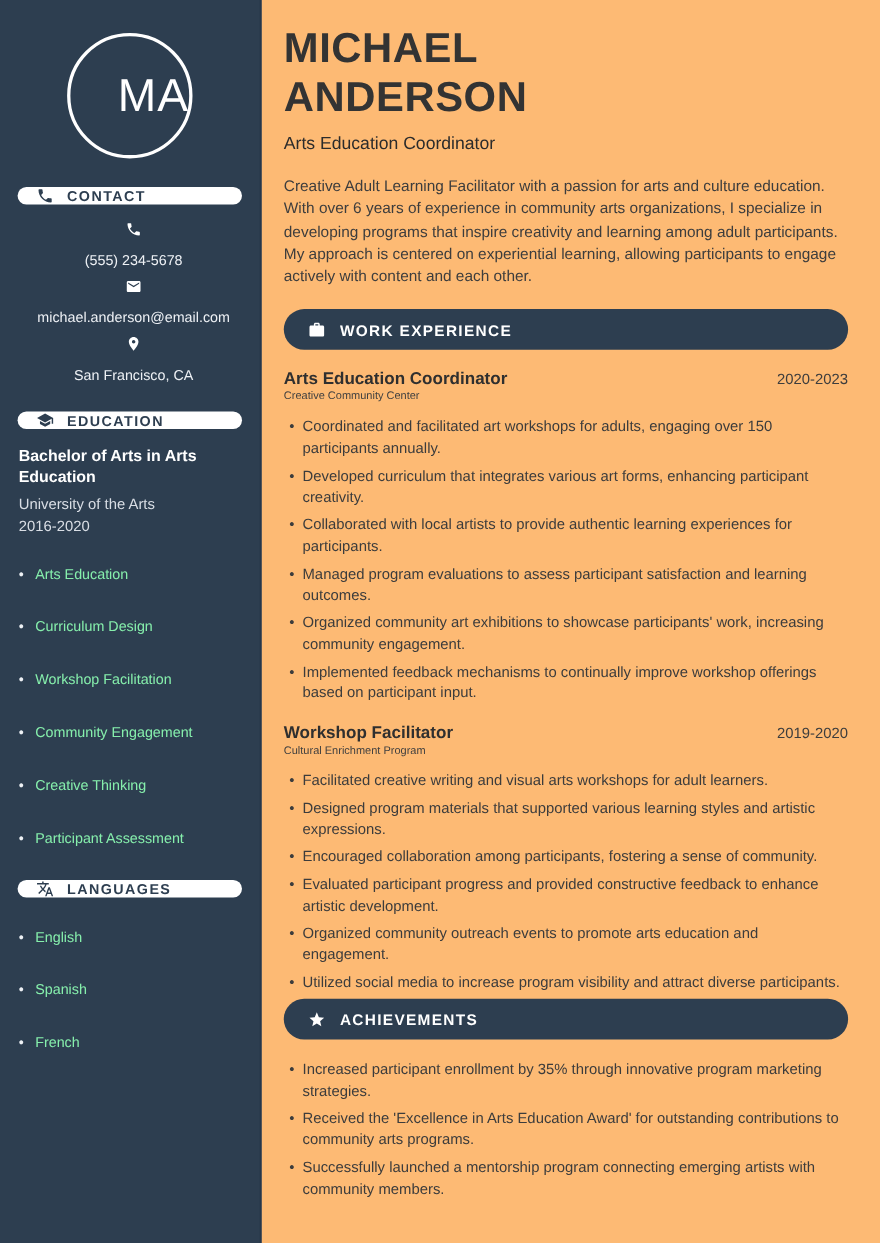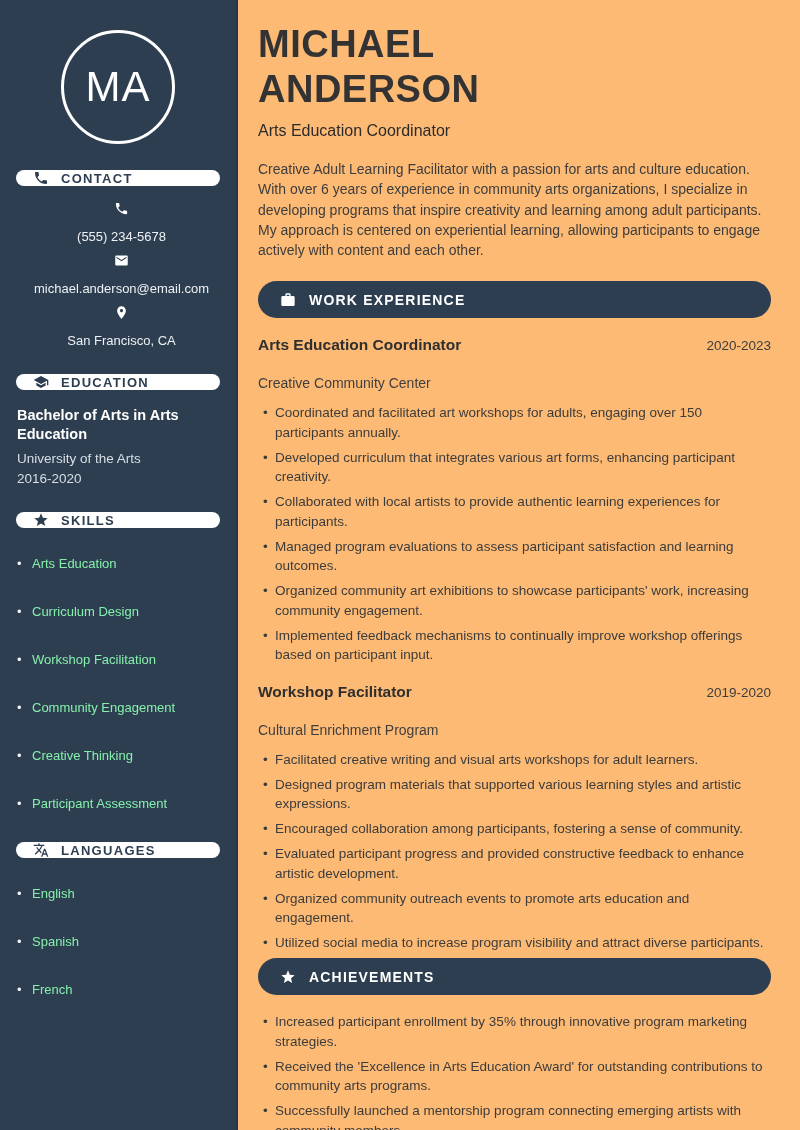--- a/index.html
+++ b/index.html
@@ -8,21 +8,21 @@
   .page { display:flex; width:800px; height:1130px; }
 
   
   .sidebar {
     width:238px; min-width:238px; height:100%;
     background:#2d3e50; color:#fff;
     border-right:2px solid #27374a;
   }
   .avatar {
     width:114px; height:114px; border:3px solid #fff; border-radius:50%;
-    margin:30px auto 0; display:flex; align-items:center; justify-content:center;
+    margin:30px auto 0; display:flex; align-items:center; justify-content:flex-end;
     font-size:42px; font-weight:500; color:#fff; letter-spacing:1px;
   }
   .side-pill {
     background:#ffffff; border-radius:17px; height:16px;
     margin:26px 16px 0 16px; padding:0 12px 0 17px;
     display:flex; align-items:center; gap:12px;
     color:#2d3e50; font-size:13px; font-weight:700; letter-spacing:1.3px;
   }
   .side-pill svg { width:16px; height:16px; fill:#2d3e50; flex:0 0 auto; }
   .contact-list { list-style:none; margin:15px 0 0 0; padding:0 10px 0 17px; }
@@ -47,21 +47,21 @@
     display:flex; align-items:center; gap:13px; padding:0 22px;
     color:#ffffff; font-size:14px; font-weight:700; letter-spacing:1.2px;
     margin-top:21px;
   }
   .section-pill svg { width:16px; height:16px; fill:#ffffff; flex:0 0 auto; }
   .section-pill.tight { margin-top:3px; }
   .job { margin-top:18px; }
   .job-head { display:flex; justify-content:space-between; align-items:baseline; }
   .job-title { font-size:15.5px; font-weight:700; color:#2f2f2f; }
   .job-dates { font-size:13.5px; color:#3d3d3d; font-weight:400; }
-  .company { font-size:14px; color:#3f3f3f; margin-top:21px; }
+  .company { font-size:10px; color:#3f3f3f; margin-top:1px; }
   ul.bullets { list-style:none; margin:12px 0 0 0; padding-left:17px; }
   ul.bullets li { position:relative; font-size:13.5px; line-height:19.5px; color:#3c3c3c; margin-bottom:5.5px; }
   ul.bullets li::before { content:"•"; position:absolute; left:-12px; color:#3c3c3c; }
   ul.bullets.ach { margin-top:17px; }
 </style>
 </head>
 <body>
 
 <div class="page">
 
@@ -103,26 +103,20 @@
           <path d="M12 3L1 9l11 6 9-4.91V17h2V9L12 3zM5 13.18v4L12 21l7-3.82v-4L12 17l-7-3.82z"></path>
         </svg>
       <span>EDUCATION</span>
     </div>
     <div class="edu-block">
       <div class="edu-degree">Bachelor of Arts in Arts Education</div>
       <div class="edu-school">University of the Arts</div>
       <div class="edu-years">2016-2020</div>
     </div>
 
-    <div class="side-pill">
-      <svg viewBox="0 0 24 24">
-          <path d="M12 17.27L18.18 21l-1.64-7.03L22 9.24l-7.19-.61L12 2 9.19 8.63 2 9.24l5.46 4.73L5.82 21z"></path>
-        </svg>
-      <span>SKILLS</span>
-    </div>
     <ul class="side-list">
       <li>Arts Education</li>
       <li>Curriculum Design</li>
       <li>Workshop Facilitation</li>
       <li>Community Engagement</li>
       <li>Creative Thinking</li>
       <li>Participant Assessment</li>
     </ul>
 
     <div class="side-pill">

